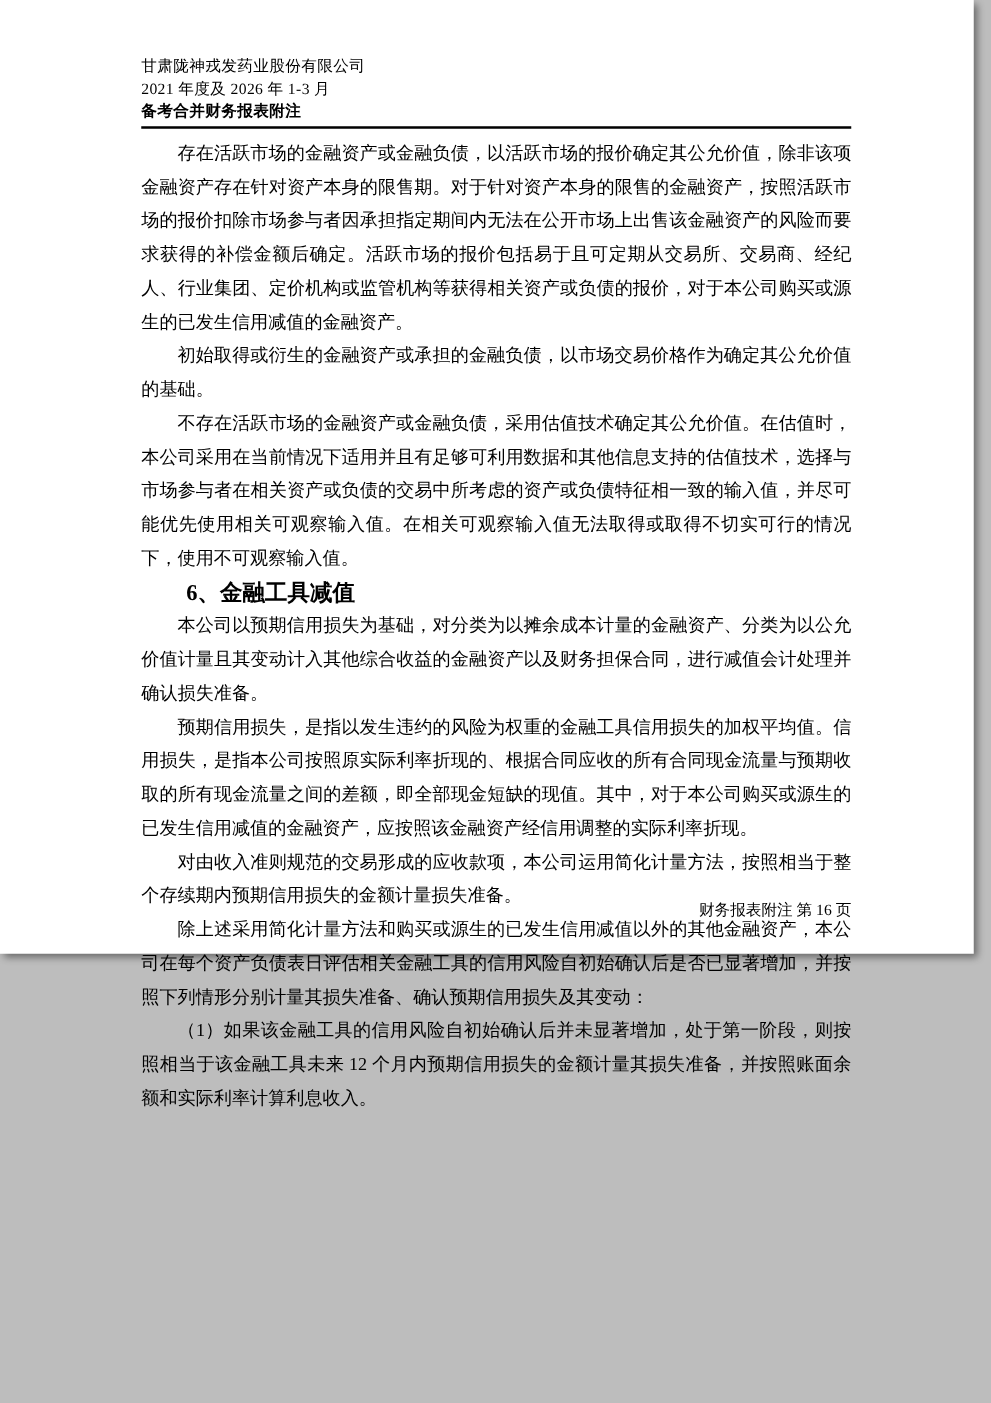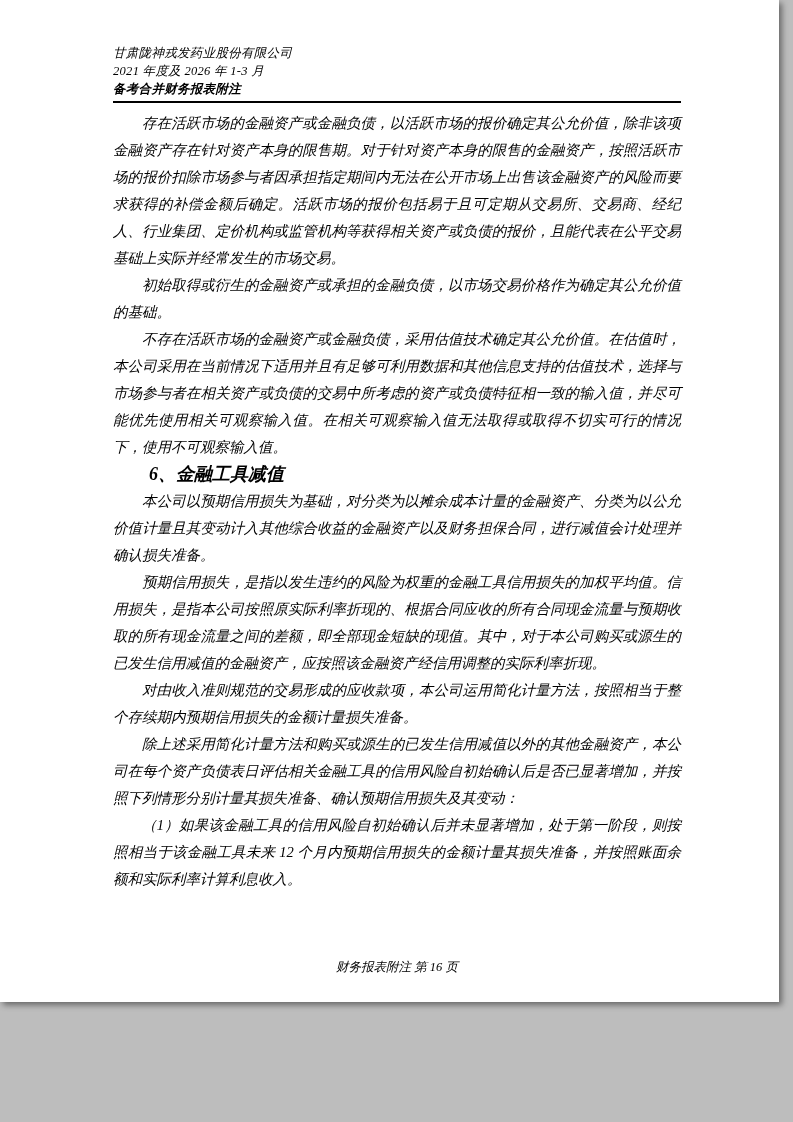--- a/index.html
+++ b/index.html
@@ -14,25 +14,24 @@
     position: relative;
     width: 793px;
     height: 1122px;
     background: #bdbdbd;
   }
   .page {
     position: absolute;
     top: 0;
     left: 0;
     width: 779px;
-    height: 1002px;
+    height: 763px;
     background: #ffffff;
     box-shadow: 3px 3px 6px rgba(0,0,0,0.45);
     padding: 44px 98px 0 113px;
-    font-style: italic;
   }
   .doc-header {
     font-size: 12.5px;
     line-height: 18px;
     letter-spacing: 0.3px;
   }
   .doc-header .hline { white-space: nowrap; }
   .doc-header .bold { font-weight: bold; }
   .header-rule {
     margin-top: 3px;
@@ -54,40 +53,40 @@
     font-size: 18px;
     font-weight: bold;
     line-height: 27px;
     text-indent: 2em;
   }
   .doc-footer {
     position: absolute;
     left: 113px;
     right: 98px;
     bottom: 26px;
-    text-align: center;
+    text-align: right;
     font-size: 12.5px;
     line-height: 17px;
   }
 </style>
 </head>
 <body>
 
 <div class="canvas">
   <div class="page">
 
     <header class="doc-header">
       <div class="hline">甘肃陇神戎发药业股份有限公司</div>
       <div class="hline">2021 年度及 2026 年 1-3 月</div>
       <div class="hline bold">备考合并财务报表附注</div>
       <div class="header-rule"></div>
     </header>
 
     <main class="doc-body" id="doc-body">
-        <p class="para">存在活跃市场的金融资产或金融负债，以活跃市场的报价确定其公允价值，除非该项金融资产存在针对资产本身的限售期。对于针对资产本身的限售的金融资产，按照活跃市场的报价扣除市场参与者因承担指定期间内无法在公开市场上出售该金融资产的风险而要求获得的补偿金额后确定。活跃市场的报价包括易于且可定期从交易所、交易商、经纪人、行业集团、定价机构或监管机构等获得相关资产或负债的报价，且能代表在公平交易基础上实际并经常发生的市场交易。</p>
+        <p class="para">存在活跃市场的金融资产或金融负债，以活跃市场的报价确定其公允价值，除非该项金融资产存在针对资产本身的限售期。对于针对资产本身的限售的金融资产，按照活跃市场的报价扣除市场参与者因承担指定期间内无法在公开市场上出售该金融资产的风险而要求获得的补偿金额后确定。活跃市场的报价包括易于且可定期从交易所、交易商、经纪人、行业集团、定价机构或监管机构等获得相关资产或负债的报价，对于本公司购买或源生的已发生信用减值的金融资产。</p>
         <p class="para">初始取得或衍生的金融资产或承担的金融负债，以市场交易价格作为确定其公允价值的基础。</p>
         <p class="para">不存在活跃市场的金融资产或金融负债，采用估值技术确定其公允价值。在估值时，本公司采用在当前情况下适用并且有足够可利用数据和其他信息支持的估值技术，选择与市场参与者在相关资产或负债的交易中所考虑的资产或负债特征相一致的输入值，并尽可能优先使用相关可观察输入值。在相关可观察输入值无法取得或取得不切实可行的情况下，使用不可观察输入值。</p>
         <h3 class="section-heading">6、金融工具减值</h3>
         <p class="para">本公司以预期信用损失为基础，对分类为以摊余成本计量的金融资产、分类为以公允价值计量且其变动计入其他综合收益的金融资产以及财务担保合同，进行减值会计处理并确认损失准备。</p>
         <p class="para">预期信用损失，是指以发生违约的风险为权重的金融工具信用损失的加权平均值。信用损失，是指本公司按照原实际利率折现的、根据合同应收的所有合同现金流量与预期收取的所有现金流量之间的差额，即全部现金短缺的现值。其中，对于本公司购买或源生的已发生信用减值的金融资产，应按照该金融资产经信用调整的实际利率折现。</p>
         <p class="para">对由收入准则规范的交易形成的应收款项，本公司运用简化计量方法，按照相当于整个存续期内预期信用损失的金额计量损失准备。</p>
         <p class="para">除上述采用简化计量方法和购买或源生的已发生信用减值以外的其他金融资产，本公司在每个资产负债表日评估相关金融工具的信用风险自初始确认后是否已显著增加，并按照下列情形分别计量其损失准备、确认预期信用损失及其变动：</p>
         <p class="para">（1）如果该金融工具的信用风险自初始确认后并未显著增加，处于第一阶段，则按照相当于该金融工具未来 12 个月内预期信用损失的金额计量其损失准备，并按照账面余额和实际利率计算利息收入。</p>
       </main>
 

